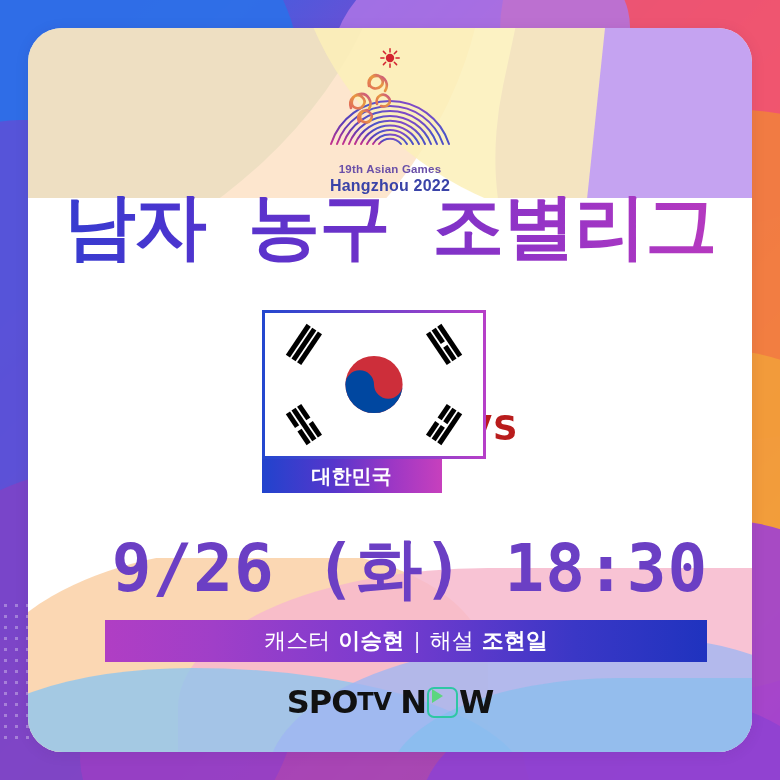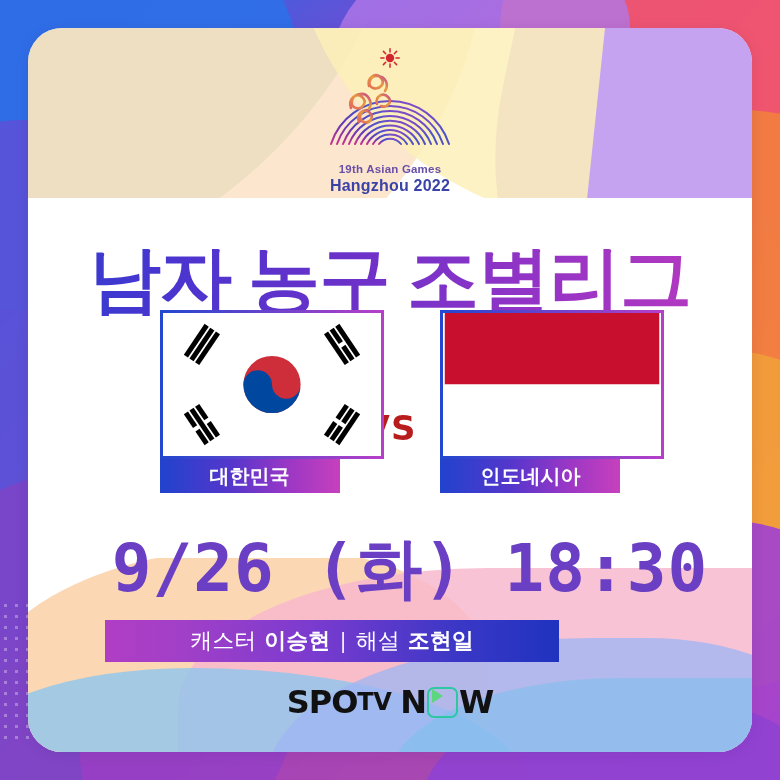--- a/index.html
+++ b/index.html
@@ -63,40 +63,40 @@
   .sun{position:absolute;left:50%;top:-4px;transform:translateX(-50%);}
   .emblem-text{margin-top:12px;line-height:1.15;}
   .emblem-line1{font-size:11.5px;font-weight:700;color:#6a4fa8;letter-spacing:.2px;}
   .emblem-line2{font-size:16px;font-weight:700;color:#3a43a8;letter-spacing:.2px;margin-top:1px;}
 
   
   .title{position:absolute;left:0;right:0;top:196px;text-align:center;z-index:6;
          font-size:72px;font-weight:900;letter-spacing:-1px;line-height:1;
          background:linear-gradient(90deg,#2b3fd0 0%,#4a35cf 22%,#6b31c9 45%,#9634c6 70%,#c23bbd 100%);
          -webkit-background-clip:text;background-clip:text;color:transparent;
-         font-family:Liberation Serif, serif;margin-top:48px;}
+         font-family:Liberation Mono, monospace;}
 
   
   .match{position:absolute;left:0;right:0;top:310px;z-index:6;
          display:flex;align-items:flex-start;justify-content:center;gap:24px;}
   .team{width:180px;}
   .flagbox{position:relative;width:224px;height:149px;box-sizing:border-box;
            border:3px solid;border-image:linear-gradient(90deg,#2347cf,#b63fc8) 1;background:#fff;}
   .flag-inner{position:absolute;inset:0;overflow:hidden;}
   .team-name{height:34px;line-height:34px;text-align:center;color:#fff;
              font-size:20px;font-weight:800;
              background:linear-gradient(90deg,#2143cd 0%,#5636cc 40%,#9c37c5 72%,#c740bd 100%);}
   .vs{align-self:center;margin-top:52px;font-size:34px;font-weight:700;color:#b91c1c;
       letter-spacing:1px;font-family:"DejaVu Sans","Liberation Sans",sans-serif;}
 
   
   .datetime{position:absolute;left:0;right:0;top:524px;text-align:center;z-index:6;
             font-size:66px;font-weight:800;color:#6b3fc4;letter-spacing:1px;
             font-family:"DejaVu Sans Mono","Liberation Mono",monospace;margin-left:40px;}
-  .casters{position:absolute;left:105px;top:620px;width:454px;height:42px;z-index:6;
+  .casters{position:absolute;left:105px;top:620px;width:602px;height:42px;z-index:6;
            display:flex;align-items:center;justify-content:center;
            background:linear-gradient(90deg,#b03ec4 0%,#a03fc8 18%,#7a3bcf 46%,#3a37c6 78%,#1f33bf 100%);
            color:#fff;font-size:22px;font-weight:700;gap:8px;}
   .casters .lbl{font-weight:500;}
   .casters .nm{font-weight:900;text-align:center;}
   .casters .sep{font-weight:400;opacity:.9;padding:0 2px;}
 
   
   .logo{position:absolute;left:0;right:0;top:683px;z-index:6;
         display:flex;align-items:center;justify-content:center;}
@@ -242,31 +242,20 @@
               </g>
             </g>
           </svg>
         </div>
       </div>
       <div class="team-name">대한민국</div>
     </div>
 
     <div class="vs">VS</div>
 
-    <div class="team">
-      <div class="flagbox">
-        <div class="flag-inner">
-          <svg width="218" height="143" viewBox="0 0 300 200">
-            <rect width="300" height="100" fill="#c8102e"></rect>
-            <rect y="100" width="300" height="100" fill="#ffffff"></rect>
-          </svg>
-        </div>
-      </div>
-      <div class="team-name">인도네시아</div>
-    </div>
 
   </div>
 
   <div class="datetime">9/26 (화) 18:30</div>
 
   <div class="casters">
     <span class="lbl">캐스터</span>
     <span class="nm">이승현</span>
     <span class="sep">|</span>
     <span class="lbl">해설</span>

